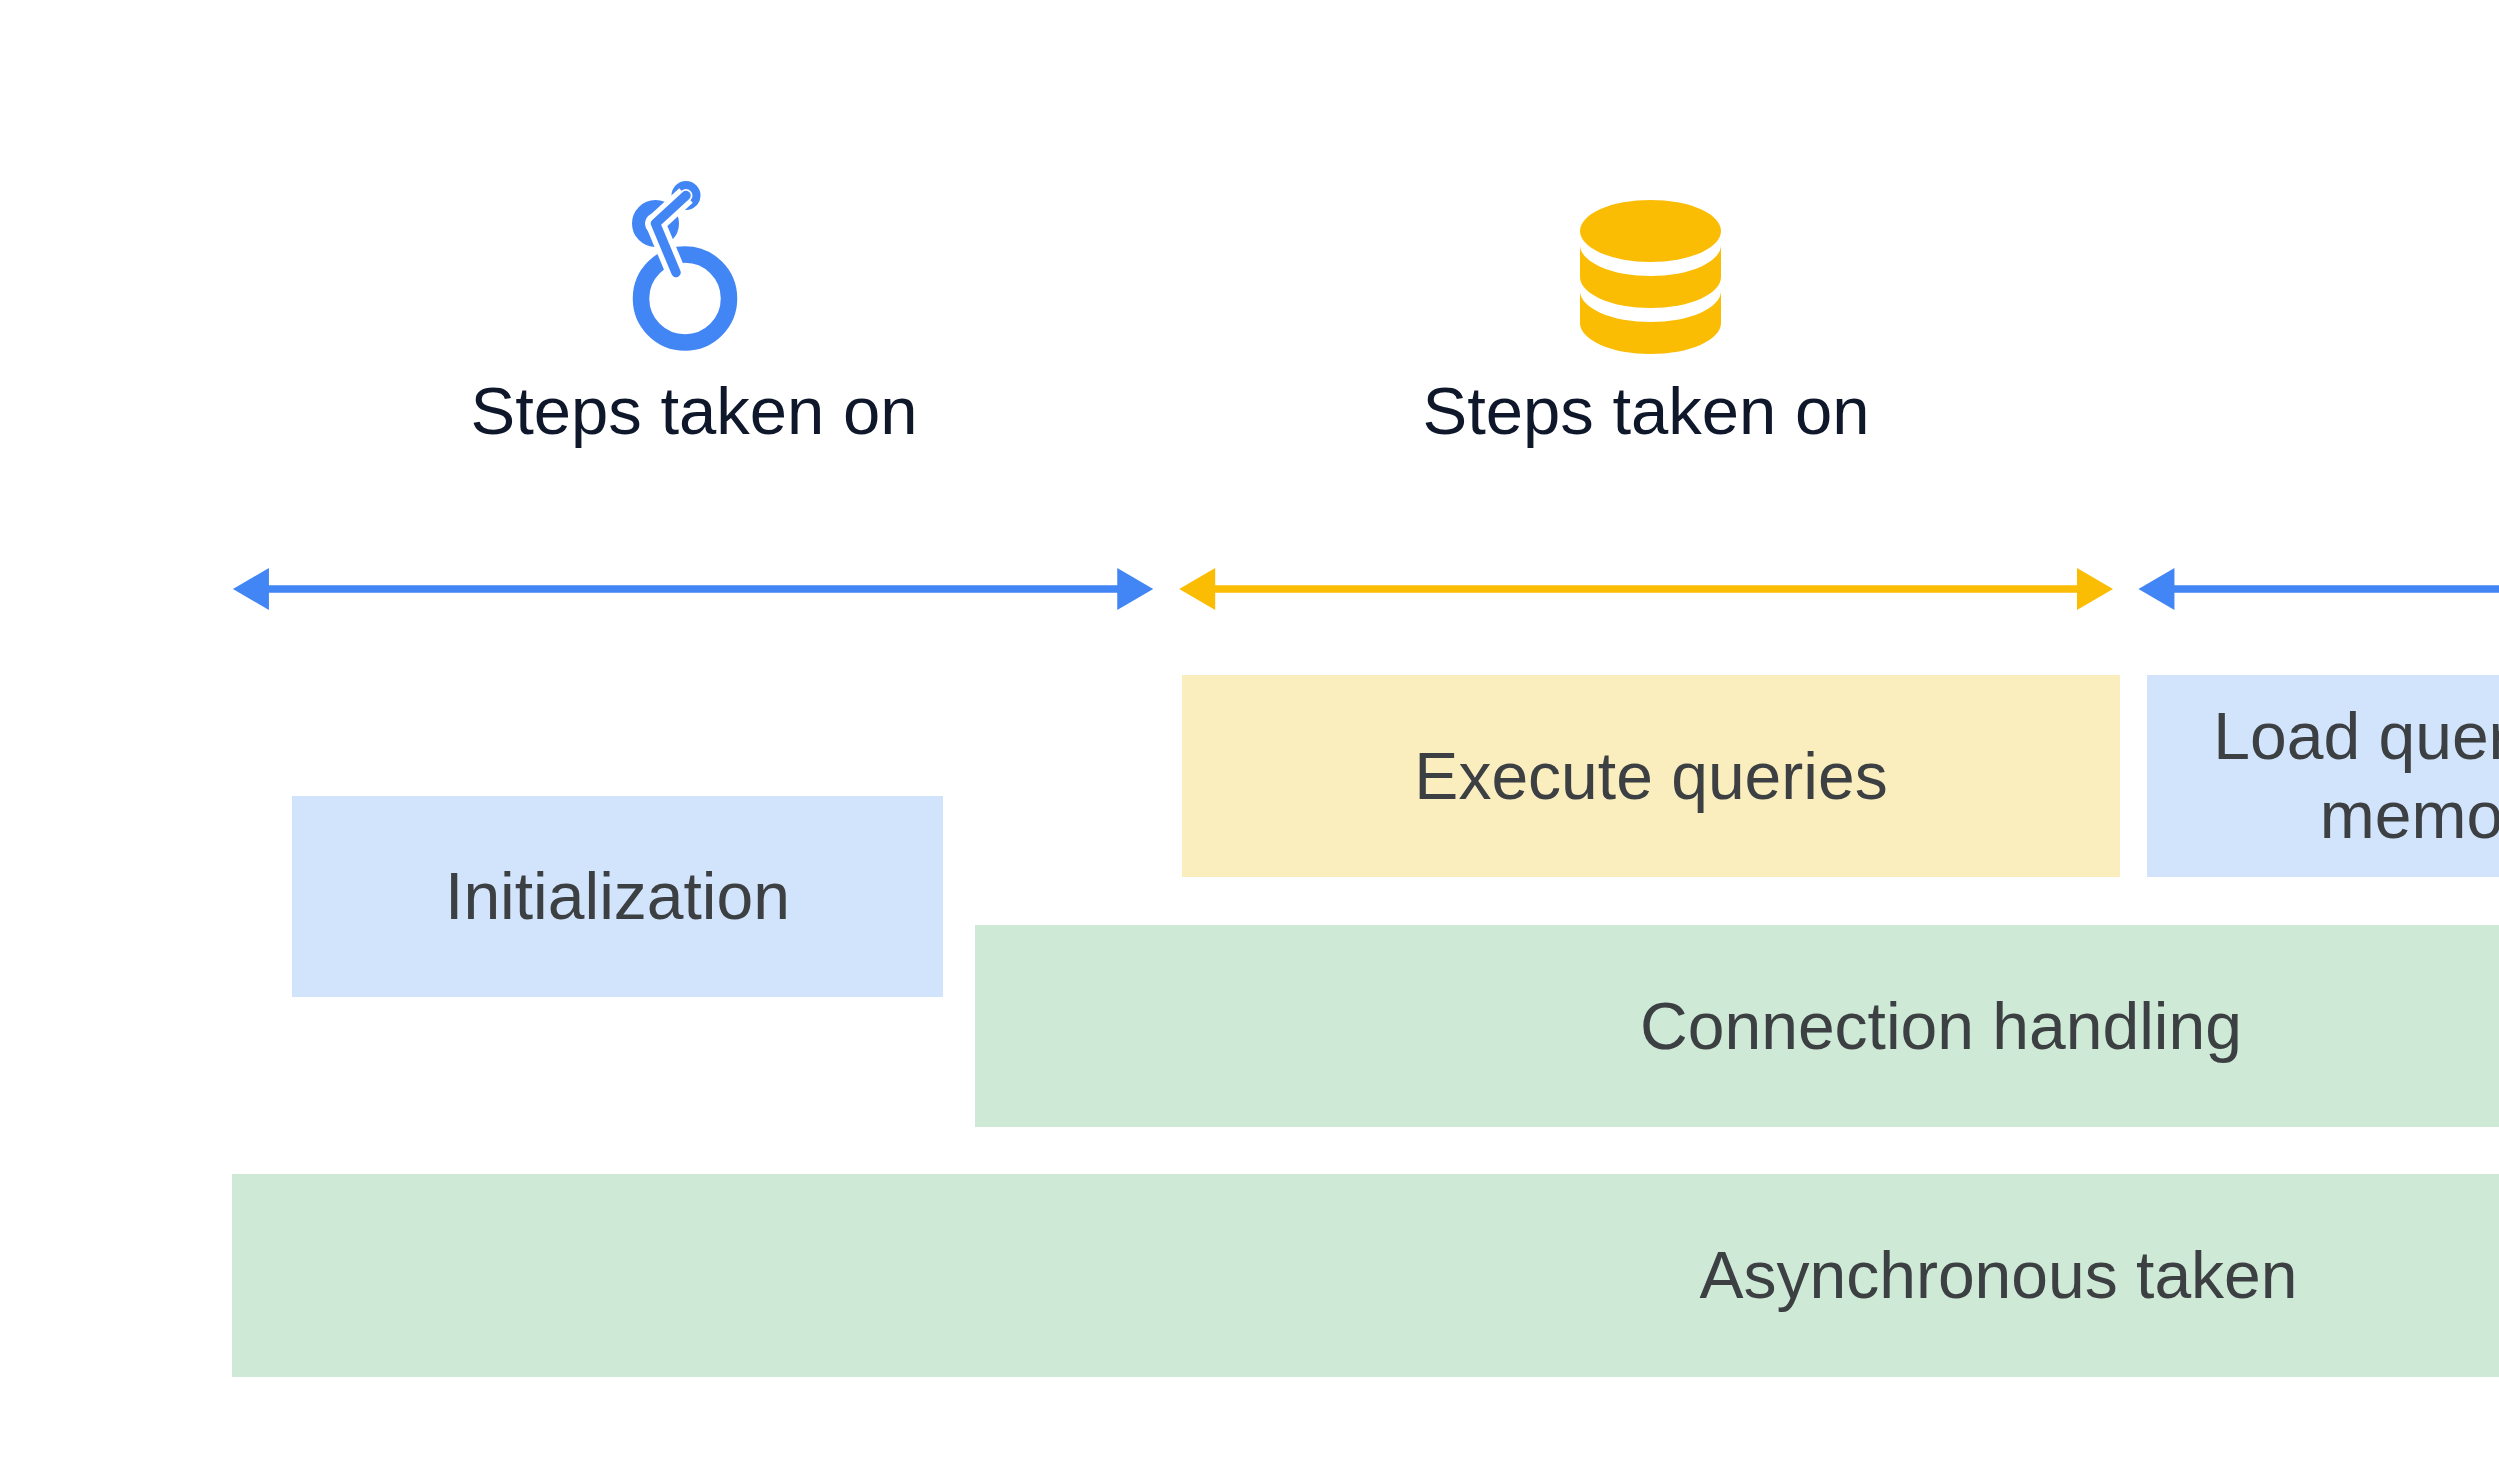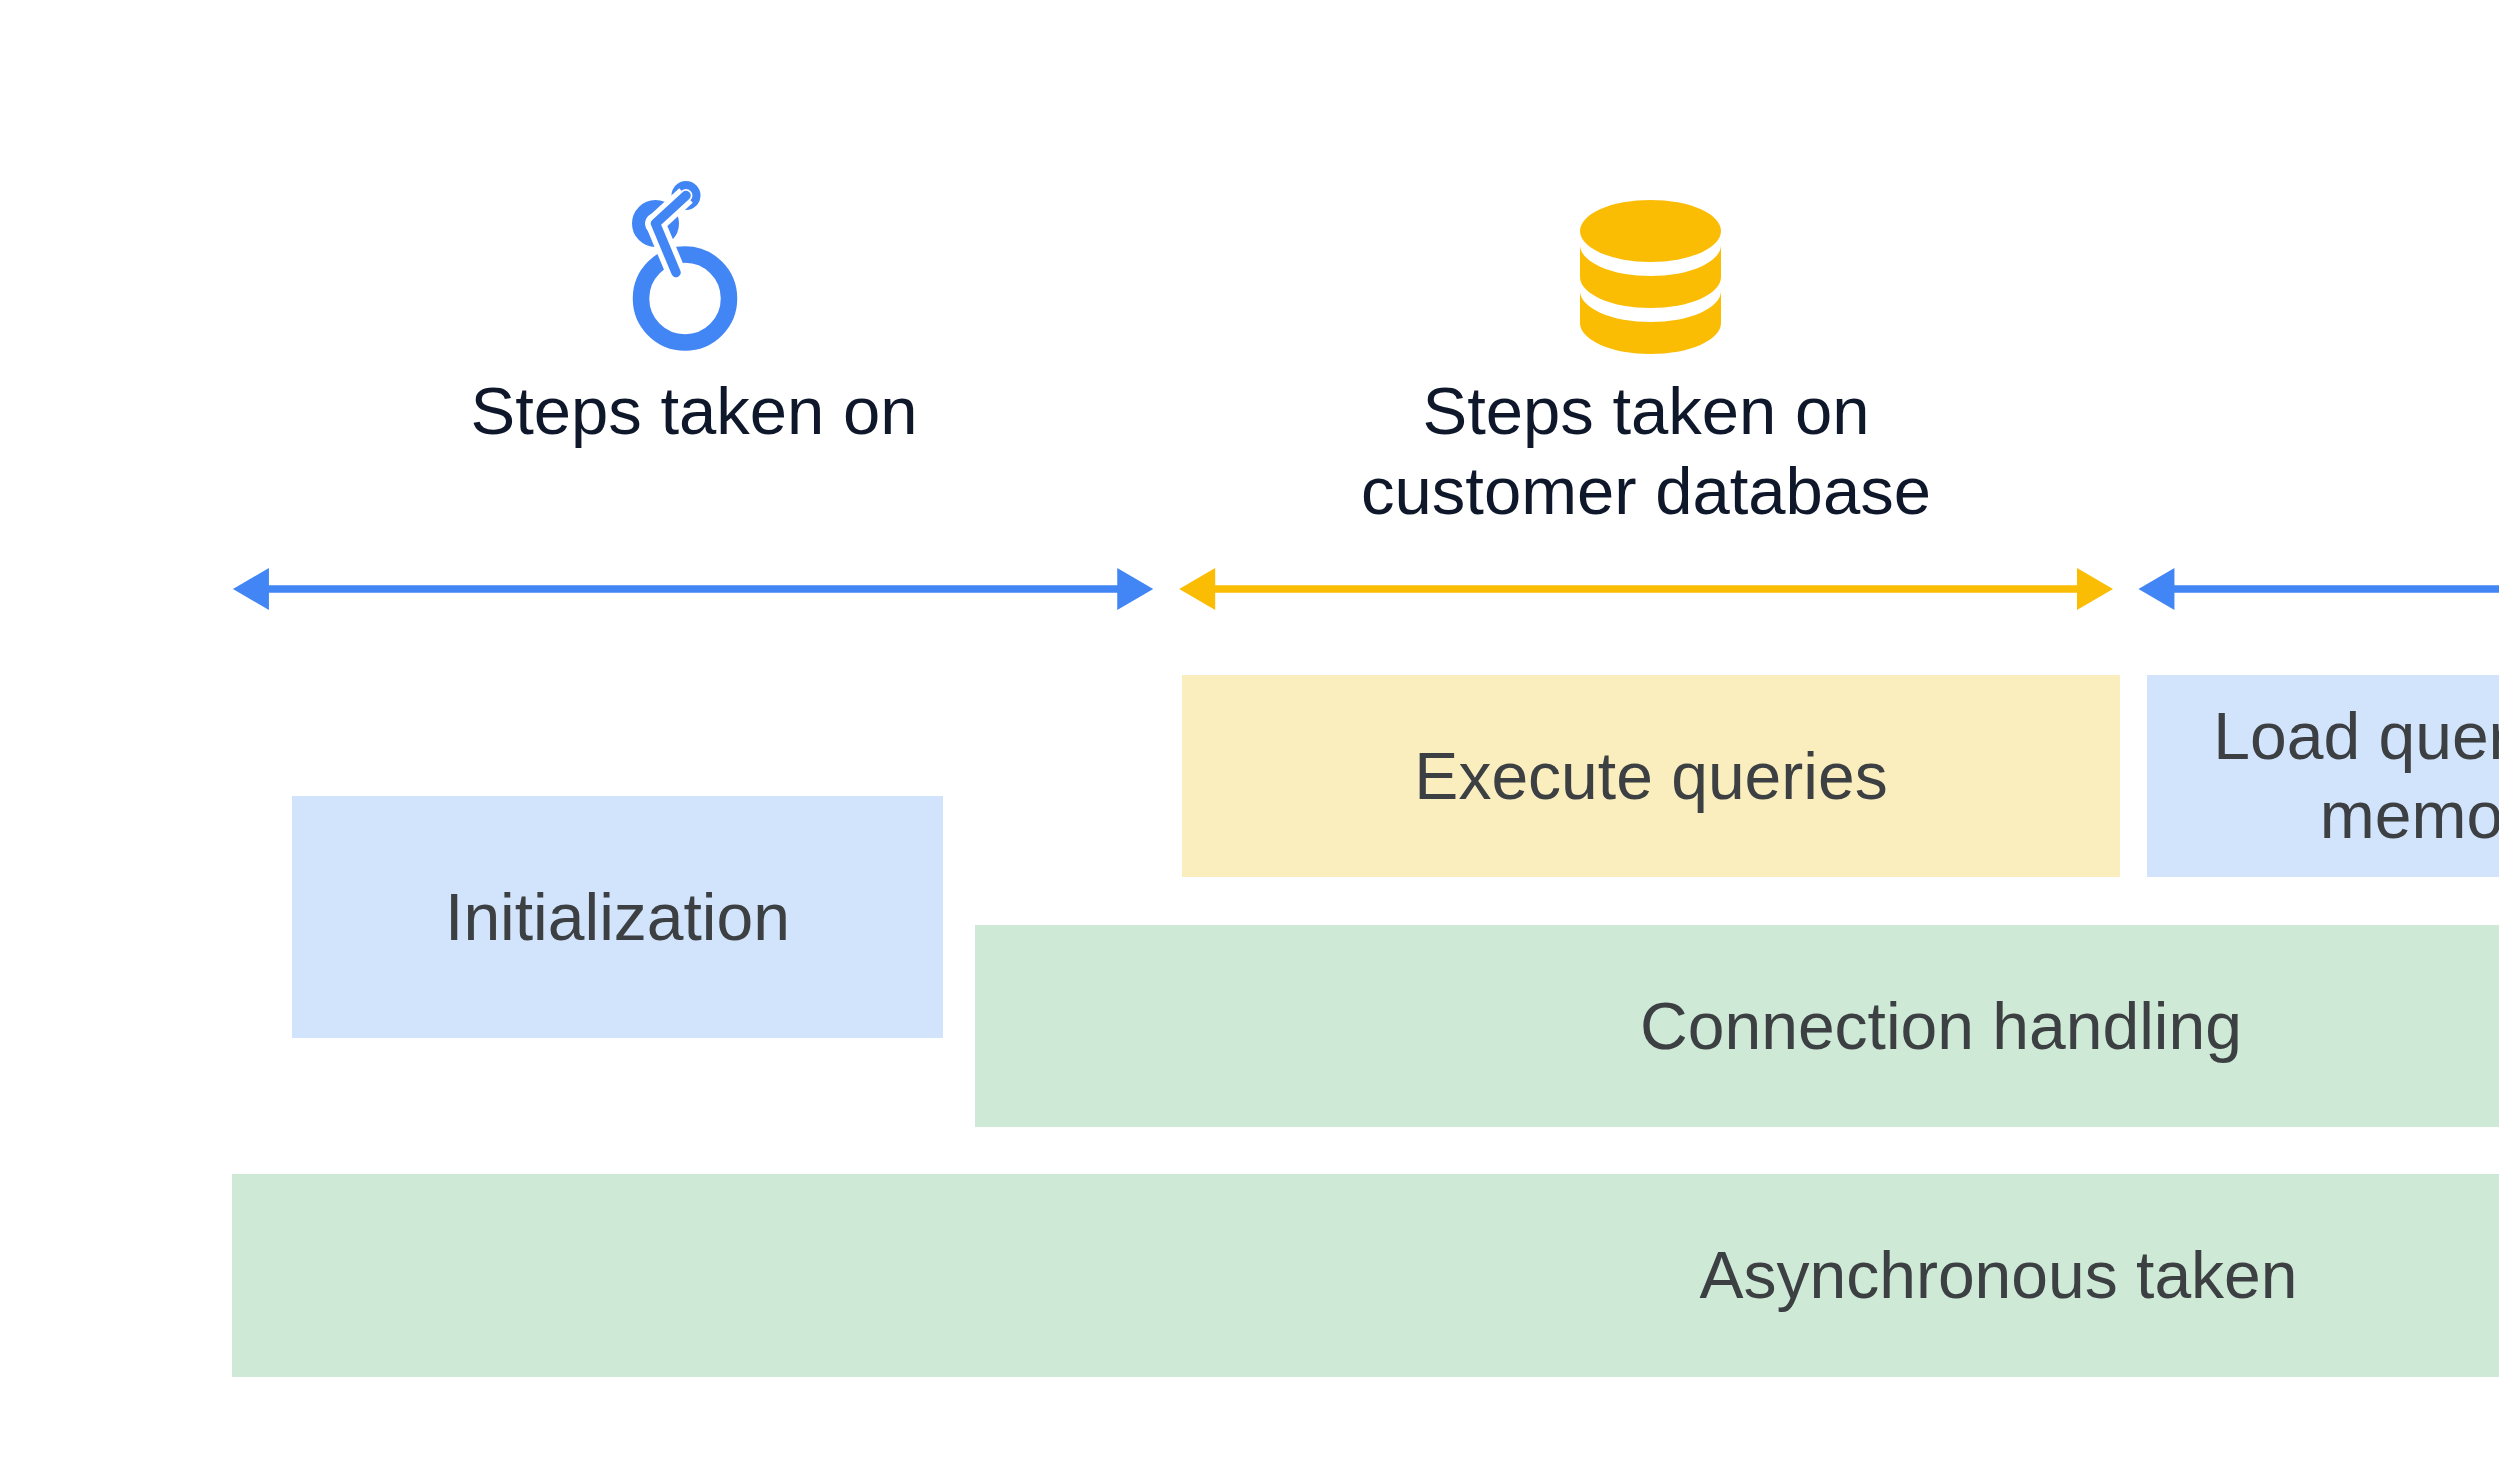--- a/index.html
+++ b/index.html
@@ -74,21 +74,20 @@
     <path d="M0,90 A141,62 0 0 0 282,90 L282,154 A141,62 0 0 1 0,154 Z" fill="#FBBC04"></path>
     <path d="M0,182 A141,62 0 0 0 282,182 L282,246 A141,62 0 0 1 0,246 Z" fill="#FBBC04"></path>
   </svg>
 
   <div class="heading" style="left:694px;">
     <div>Steps taken on</div>
   </div>
 
   <div class="heading" style="left:1646px;">
     <div>Steps taken on</div>
-    <div>customer database</div>
   </div>
 
   <div class="heading" style="left:2972px;">
     <div>Steps taken on</div>
     <div>Looker instance</div>
   </div>
 
   <svg class="arrow-layer" viewBox="0 0 8000 100">
 
     <g>
@@ -111,21 +110,21 @@
   </svg>
 
   <div class="box box-lightyellow" style="left:1182px; top:675px; width:938px; height:202px;">
     <span>Execute queries</span>
   </div>
 
   <div class="box box-lightblue" style="left:2147px; top:675px; width:584px; height:202px; padding:0 15px; box-sizing:border-box;">
     <span>Load queries in memory</span>
   </div>
 
-  <div class="box box-lightblue" style="left:292px; top:796px; width:651px; height:242px;">
+  <div class="box box-lightblue" style="left:292px; top:796px; width:651px; height:201px;">
     <span>Initialization</span>
   </div>
 
   <div class="box box-lightgreen" style="left:975px; top:925px; width:1932px; height:202px;">
     <span>Connection handling</span>
   </div>
 
   <div class="box box-lightgreen" style="left:232px; top:1174px; width:3533px; height:203px;">
     <span>Asynchronous taken</span>
   </div>

